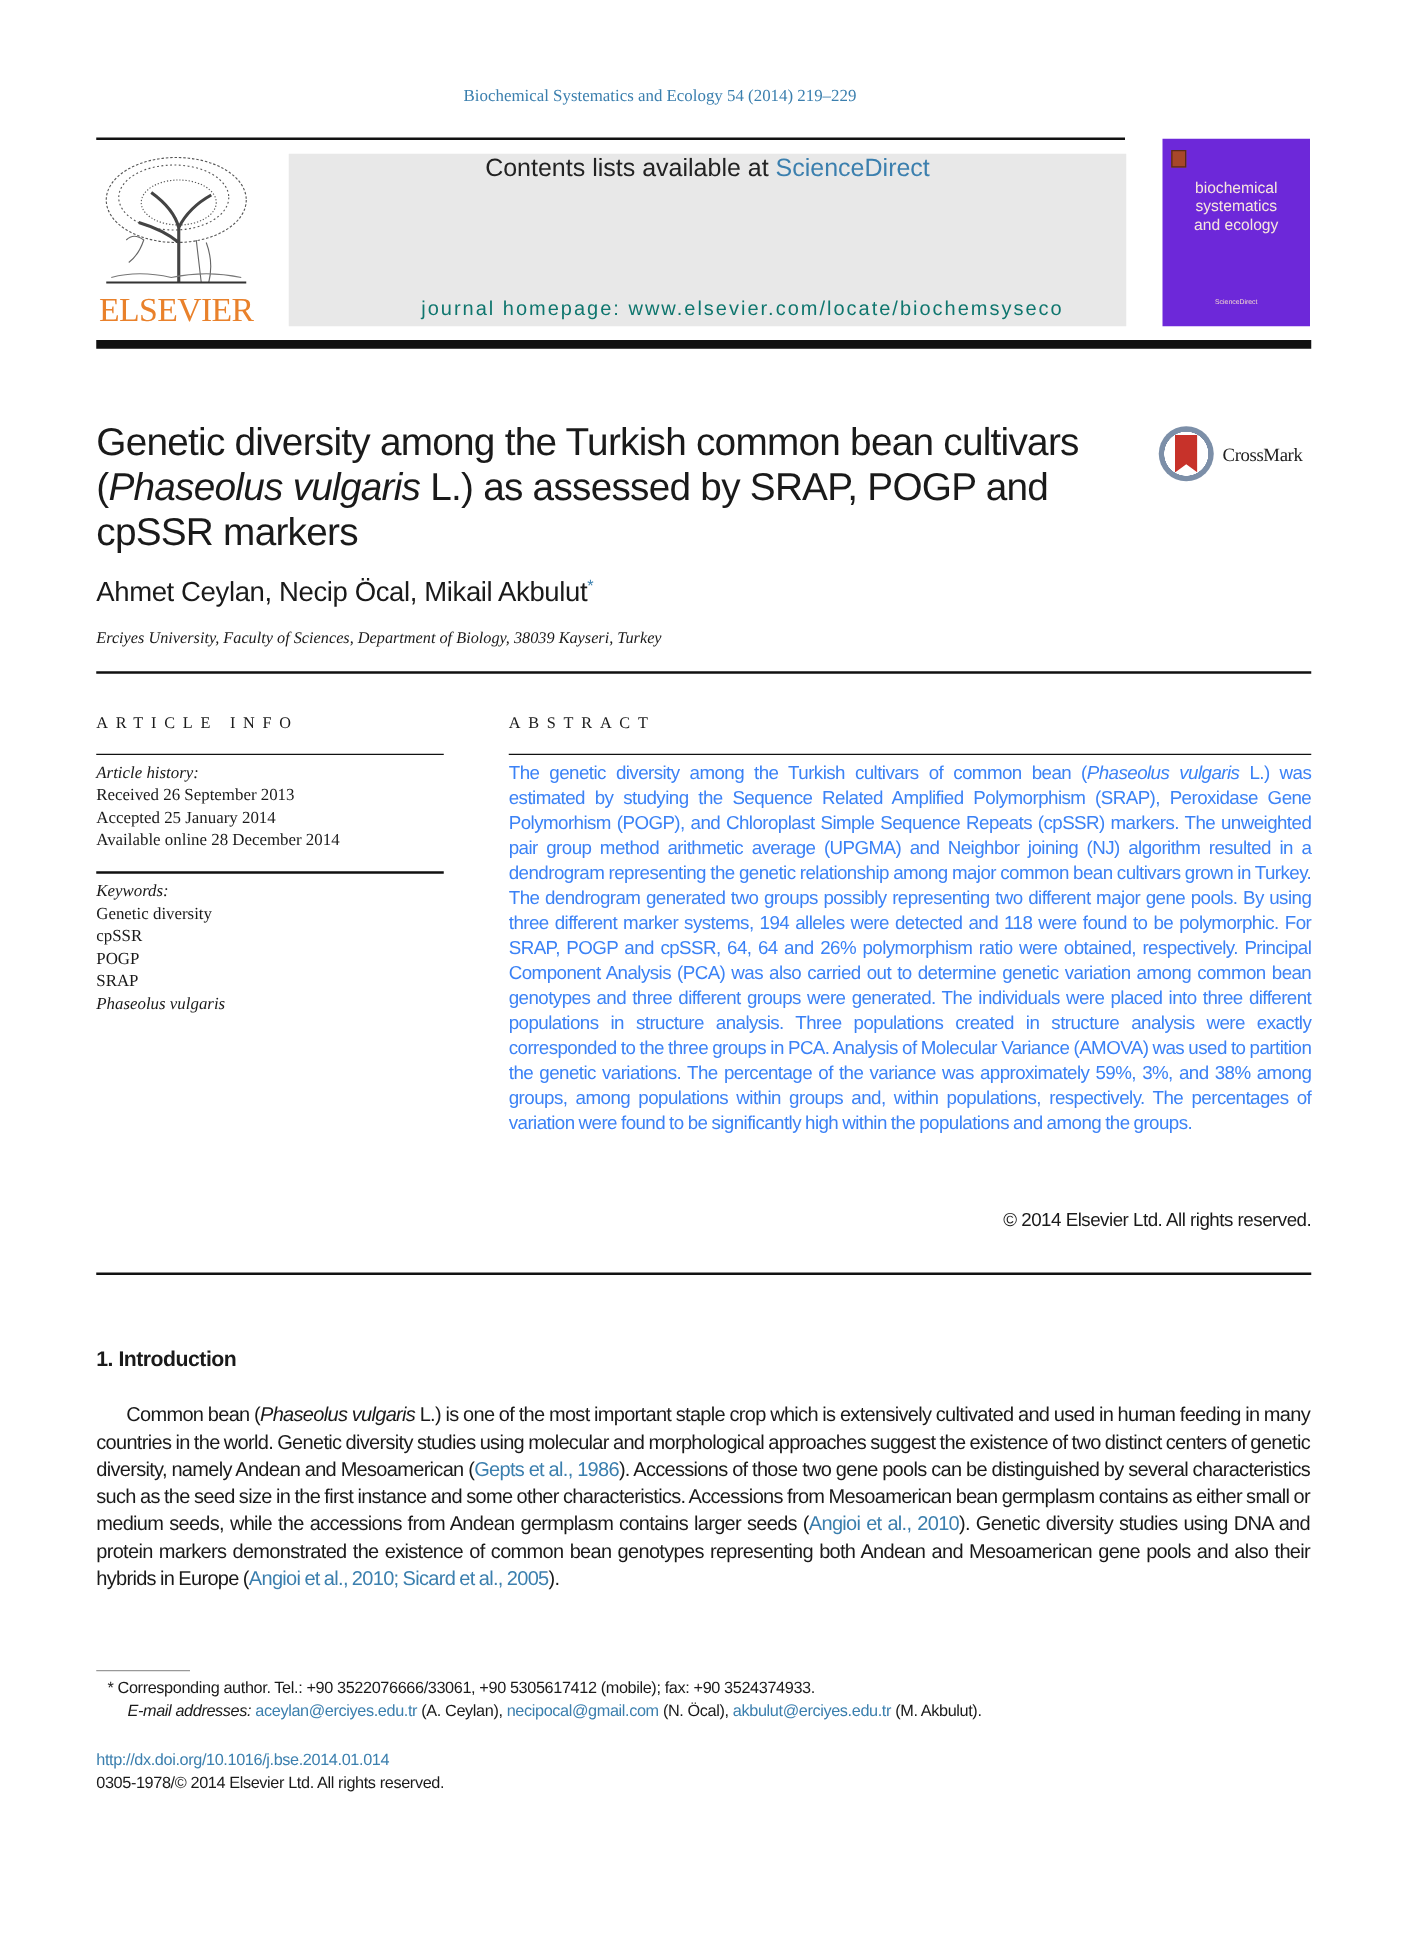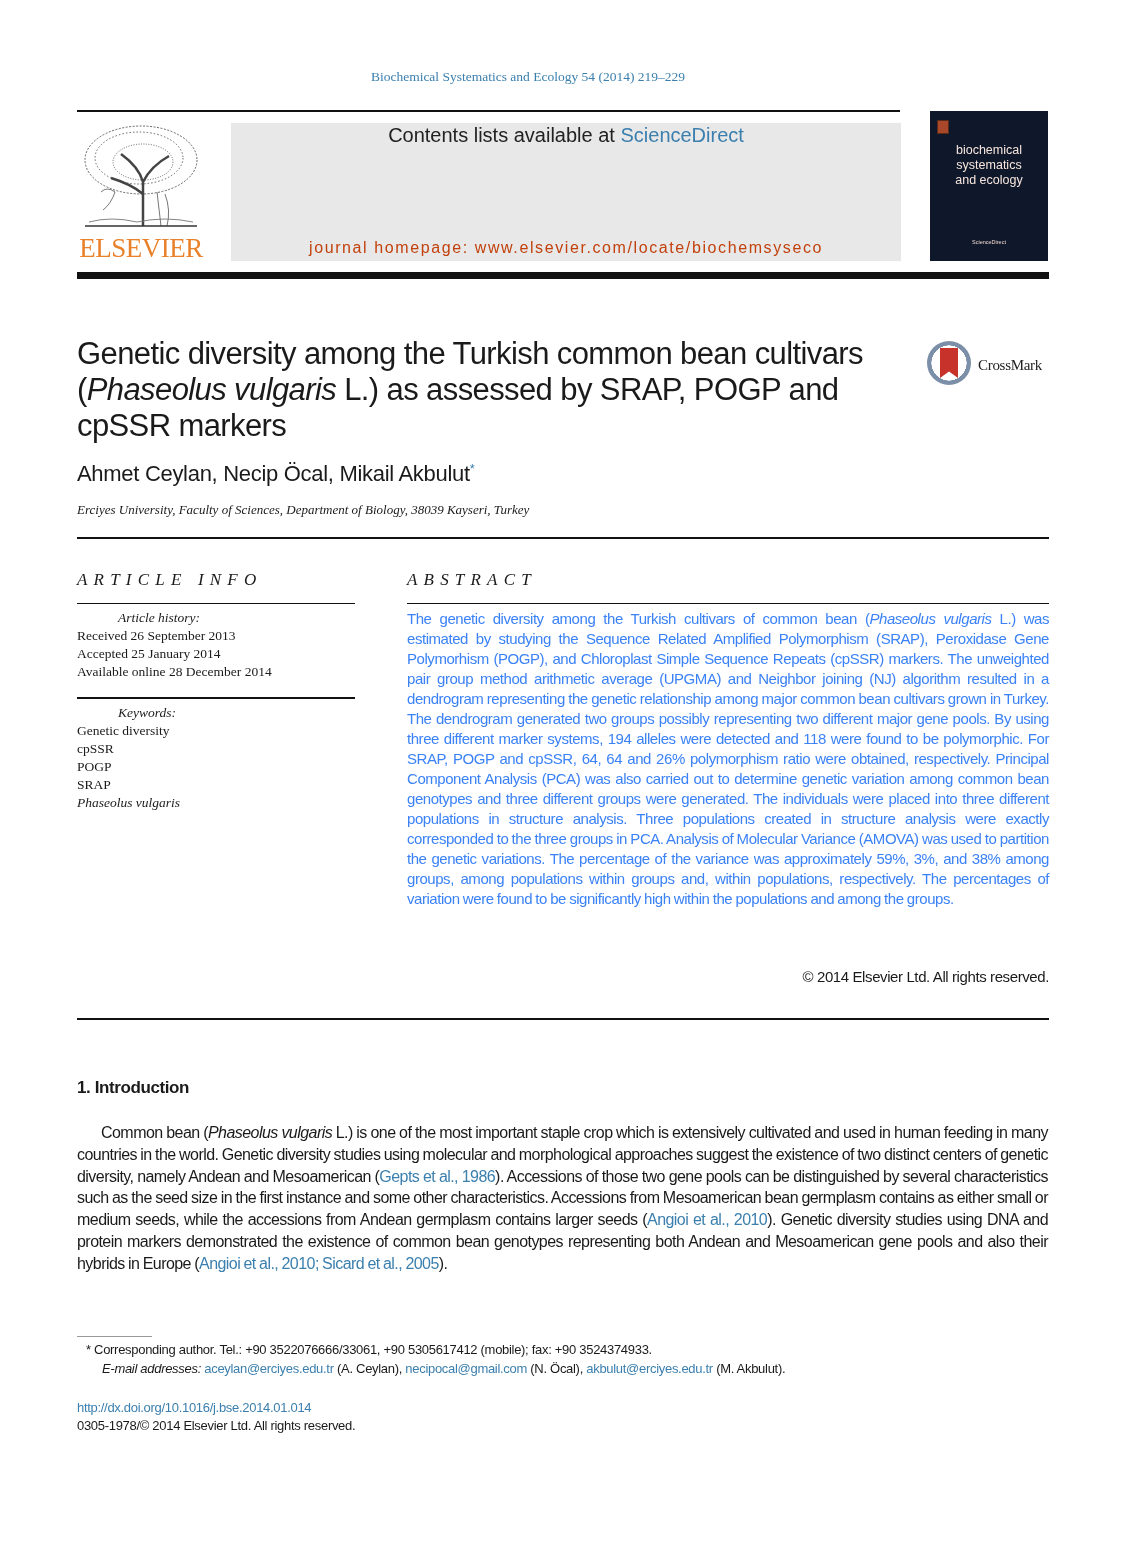--- a/index.html
+++ b/index.html
@@ -10,53 +10,53 @@
   .running-head { top: 69px; left: 0; width: 1024px; text-align: center; font-size: 13.5px; color: #3b7fae; padding-left: 16px; }
 
   .rule-top { top: 110px; left: 77px; width: 823px; height: 2px; background: #111; }
   .logo { top: 122px; left: 77px; width: 128px; height: 142px; }
   .logo-tree { position: absolute; top: 0; left: 4px; width: 120px; height: 110px; }
   .logo-text { position: absolute; bottom: 0; left: 0; width: 128px; text-align: center; font-family: "Liberation Serif", serif; font-size: 27px; color: #e9812b; letter-spacing: -0.5px; }
 
   .masthead { top: 123px; left: 231px; width: 670px; height: 138px; background: #e8e8e8; }
   .contents-line { position: absolute; top: 1px; width: 100%; text-align: center; font-family: "Liberation Sans", sans-serif; font-size: 20px; color: #222; }
   .journal-title { position: absolute; top: 47px; width: 100%; text-align: center; font-family: "Liberation Sans", sans-serif; font-size: 30px; color: #111; letter-spacing: 0.2px; }
-  .homepage { position: absolute; top: 116px; width: 100%; text-align: center; font-family: "Liberation Sans", sans-serif; font-size: 16px; letter-spacing: 1.6px; color: #c2410c; }
+  .homepage { position: absolute; top: 116px; width: 100%; text-align: center; font-family: "Liberation Sans", sans-serif; font-size: 16px; letter-spacing: 1.6px; color: #0f766e; padding-left: 28px; }
 
-  .cover { top: 111px; left: 930px; width: 118px; height: 150px; background: #0f172a; }
+  .cover { top: 111px; left: 930px; width: 118px; height: 150px; background: #6d28d9; }
   .cover-mark { position: absolute; top: 9px; left: 7px; width: 10px; height: 12px; border: 1px solid #5a2a18; background: #a8472a; }
   .cover-title { position: absolute; top: 32px; width: 100%; text-align: center; font-family: "Liberation Sans", sans-serif; font-size: 12.5px; line-height: 15px; color: #f7e6de; }
   .cover-sd { position: absolute; bottom: 16px; width: 100%; text-align: center; font-family: "Liberation Sans", sans-serif; font-size: 5.5px; color: #f3d9cf; }
 
   .rule-thick { top: 272px; left: 77px; width: 972px; height: 7px; background: #111; }
 
   .title { top: 336px; left: 77px; width: 840px; font-size: 31px; line-height: 36px; color: #1a1a1a; font-family: "Liberation Sans", sans-serif; letter-spacing: -0.6px; }
   .title i { font-style: italic; }
   .crossmark { top: 341px; left: 927px; width: 125px; height: 50px; }
   .cm-ring { position: absolute; top: 0; left: 0; width: 44px; height: 44px; border-radius: 50%; background: radial-gradient(circle at 50% 50%, #ffffff 0 56%, #7c8fa8 57% 100%); }
   .cm-bookmark { position: absolute; top: 7px; left: 13px; width: 18px; height: 30px; background: #c7322a; clip-path: polygon(0 0,100% 0,100% 100%,50% 78%,0 100%); }
   .cm-text { position: absolute; top: 16px; left: 51px; font-size: 15px; color: #222; letter-spacing: -0.3px; }
 
   .authors { top: 461px; left: 77px; font-size: 22px; font-family: "Liberation Sans", sans-serif; letter-spacing: -0.3px; color: #1a1a1a; }
   .authors sup { color: #3b7fae; font-size: 13px; vertical-align: 8px; }
   .affil { top: 502px; left: 77px; font-size: 13px; font-style: italic; color: #1a1a1a; }
 
   .rule-mid { top: 537px; left: 77px; width: 972px; height: 2px; background: #111; }
 
-  .section-cap { font-size: 17px; letter-spacing: 6.2px; color: #1a1a1a; font-style: italic; }
+  .section-cap { font-size: 13px; letter-spacing: 6.2px; color: #1a1a1a; }
   .ai-head { top: 570px; left: 77px; }
   .ab-head { top: 570px; left: 407px; }
   .ai-rule1 { top: 603px; left: 77px; width: 278px; height: 1px; background: #111; }
   .ai-rule2 { top: 697px; left: 77px; width: 278px; height: 2px; background: #111; }
   .ab-rule { top: 603px; left: 407px; width: 642px; height: 1px; background: #111; }
 
   .ai-block { left: 77px; width: 278px; font-size: 13.5px; line-height: 18px; color: #1a1a1a; }
   .ai-history { top: 609px; }
   .ai-keywords { top: 704px; }
-  .ai-label { font-style: italic; margin-left: 41px; }
+  .ai-label { font-style: italic; }
   .kw-italic { font-style: italic; }
 
   .abstract { top: 609px; left: 407px; width: 642px; font-size: 15px; line-height: 20px; text-align: justify; color: #3b82f6; font-family: "Liberation Sans", sans-serif; letter-spacing: -0.45px; word-spacing: -0.5px; }
   .abstract i { font-style: italic; }
   .ab-copy { top: 968px; left: 407px; width: 642px; text-align: right; font-size: 15px; font-family: "Liberation Sans", sans-serif; letter-spacing: -0.4px; }
 
   .rule-end { top: 1018px; left: 77px; width: 972px; height: 2px; background: #111; }
 
   .intro-head { top: 1078px; left: 77px; font-size: 17px; font-weight: bold; font-family: "Liberation Sans", sans-serif; letter-spacing: -0.4px; }
   .intro-body { top: 1122px; left: 77px; width: 971px; font-size: 16px; line-height: 21.8px; text-align: justify; text-indent: 24px; font-family: "Liberation Sans", sans-serif; letter-spacing: -0.55px; word-spacing: -0.6px; color: #1a1a1a; }

